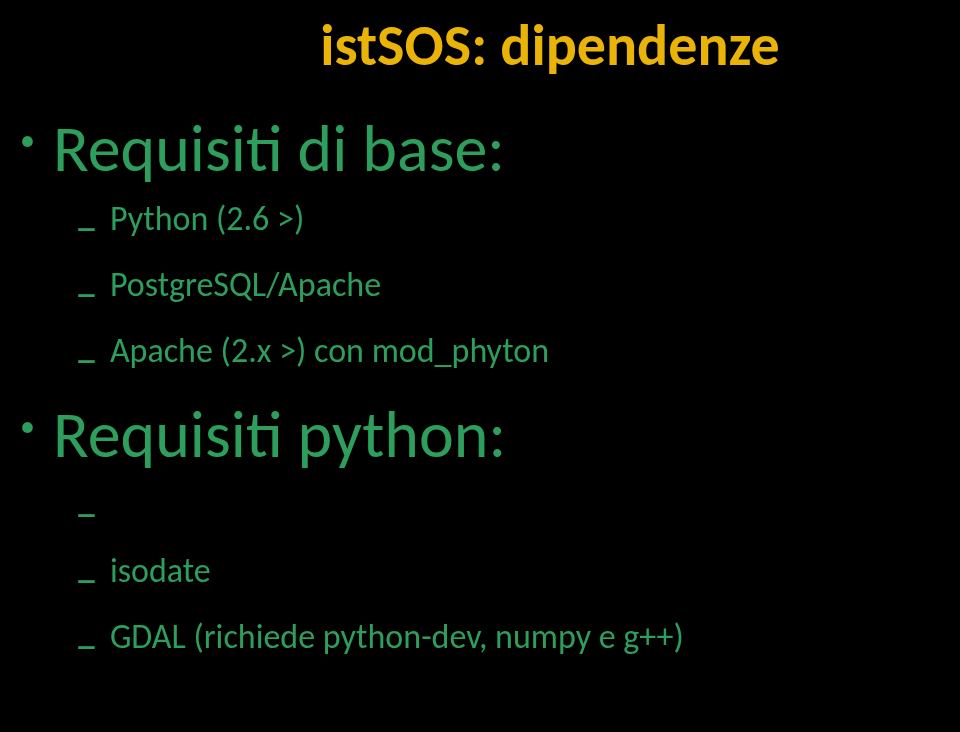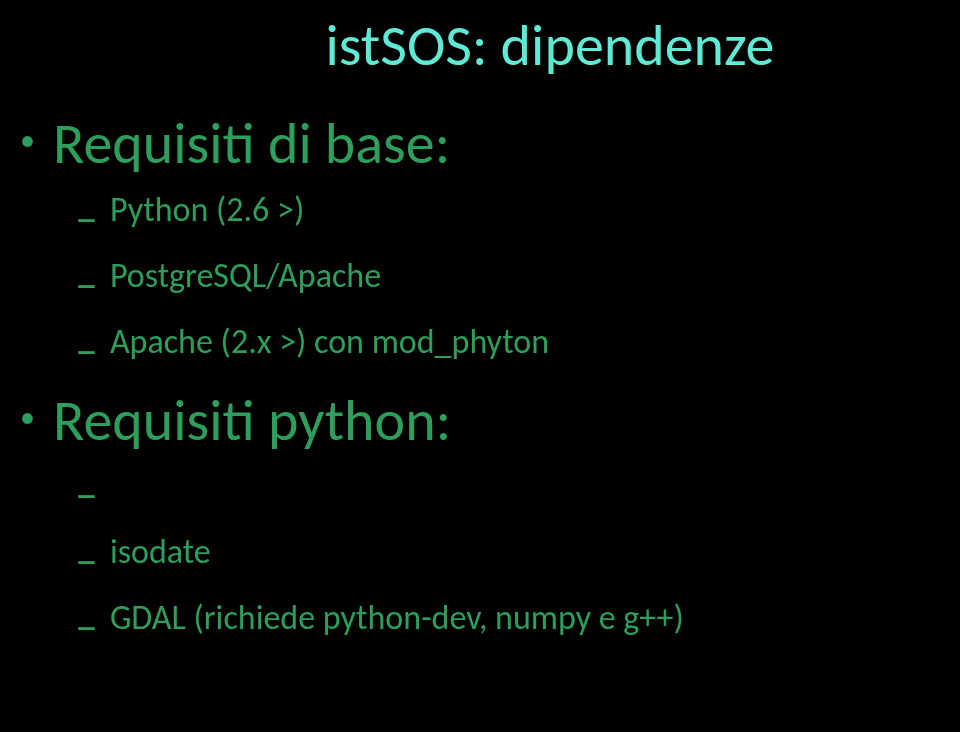--- a/index.html
+++ b/index.html
@@ -14,24 +14,24 @@
       font-family: Calibri, 'Segoe UI', Arial, sans-serif;
       overflow: hidden;
       position: relative;
     }
     .slide {
       width: 100%;
       height: 100%;
       padding-top: 10px;
     }
     .title {
-      color: #5eead4;
+      color: #eab308;
       font-size: 58px;
       text-align: center;
-      font-weight: 400;
+      font-weight: 700;
       margin-bottom: 30px;
       padding-left: 180px;
       padding-right: 40px;
     }
     .content {
       padding-left: 20px;
       padding-right: 20px;
     }
     .bullet-item {
       display: flex;
@@ -53,21 +53,21 @@
     }
     .bullet-dash {
       color: #2e9e5c;
       font-size: 46px;
       line-height: 54px;
       margin-right: 12px;
       flex-shrink: 0;
     }
     .bullet-text {
       color: #2e9e5c;
-      font-size: 58px;
+      font-size: 66px;
       line-height: 1.15;
       font-weight: 400;
     }
     .bullet-text.small {
       font-size: 34px;
       line-height: 1.2;
     }
   </style>
 </head>
 <body>

